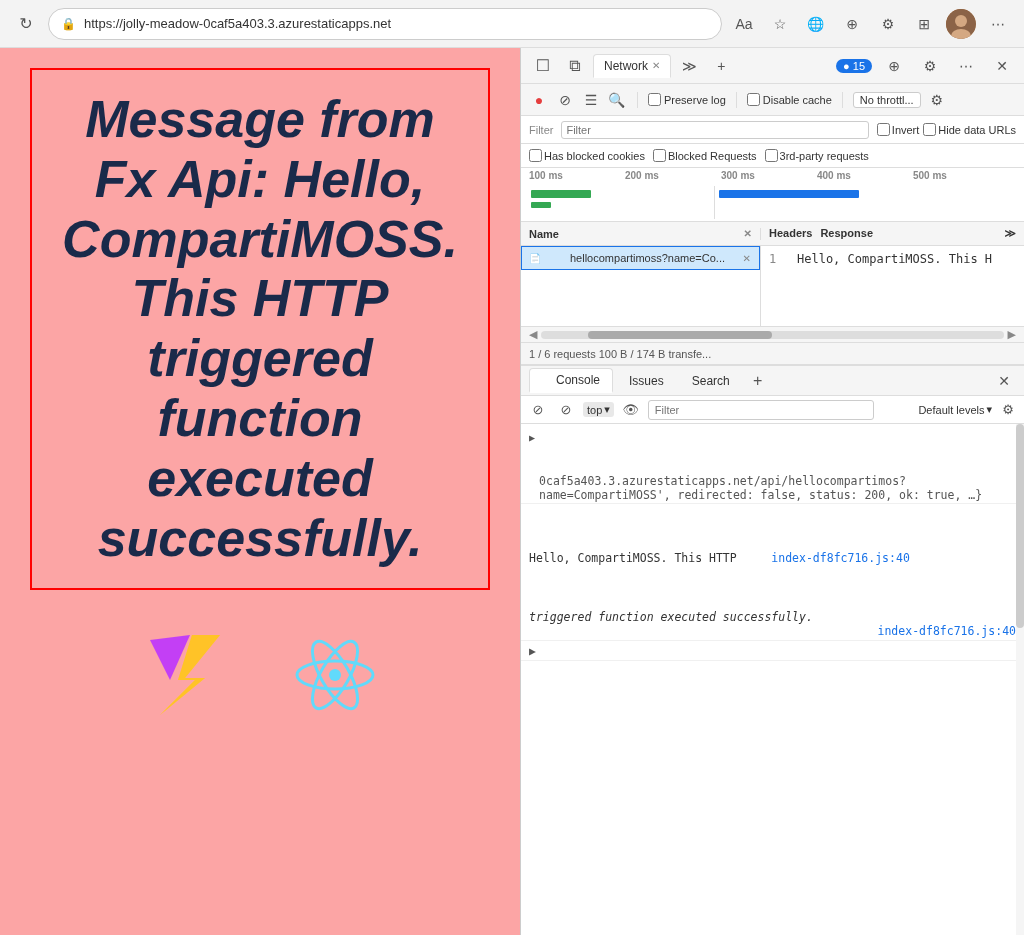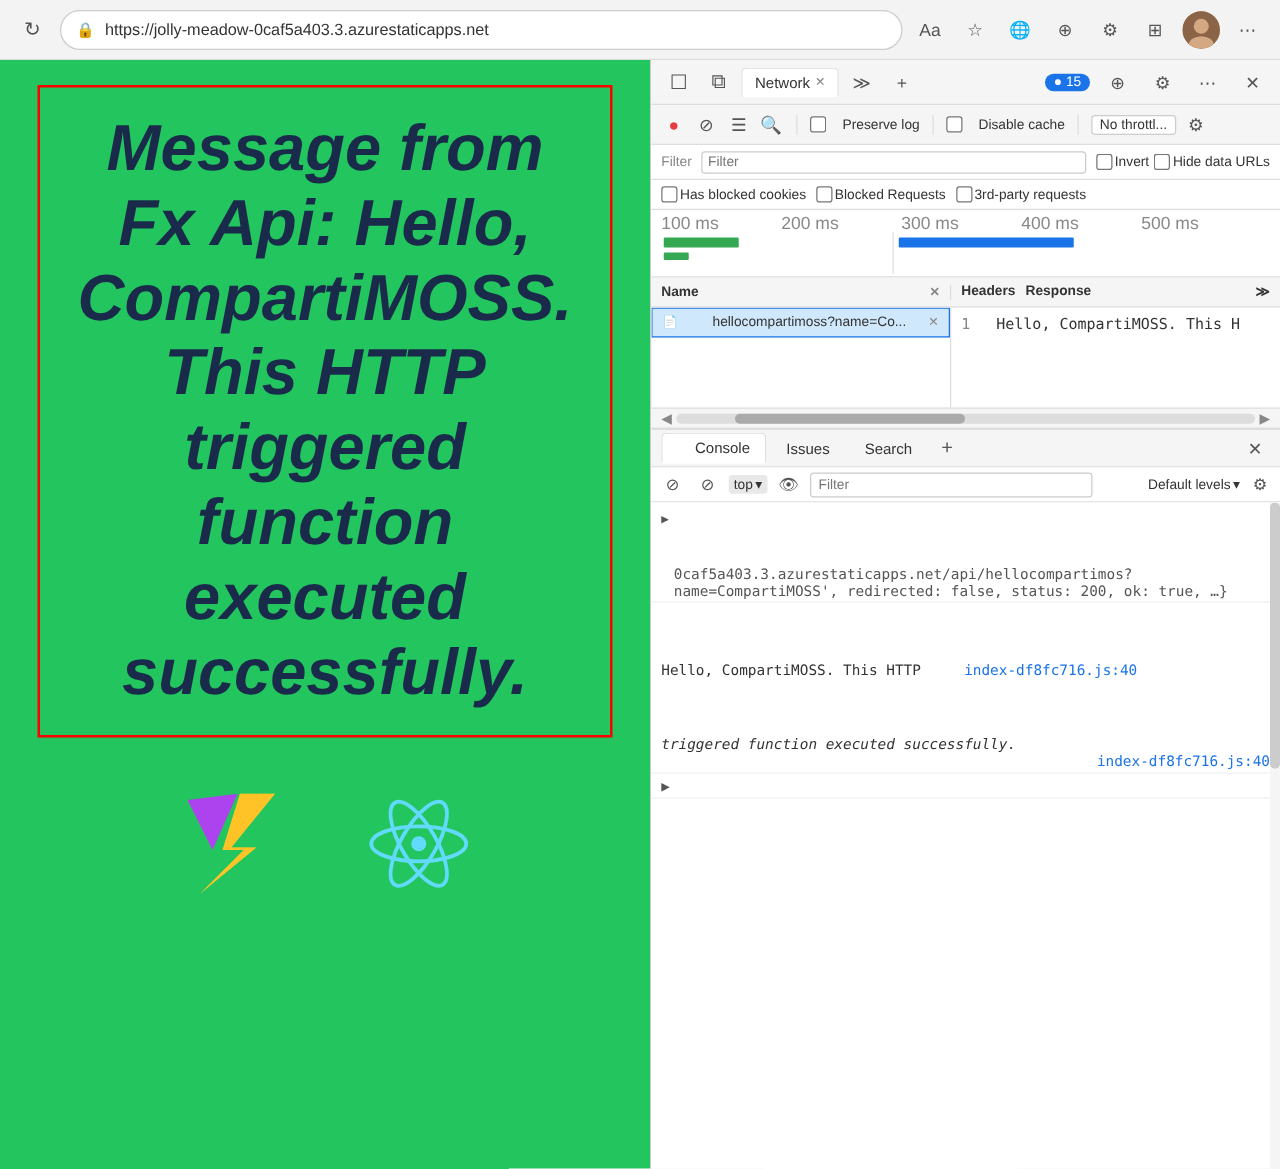--- a/index.html
+++ b/index.html
@@ -58,21 +58,21 @@
     
     .main-area {
       display: flex;
       flex: 1;
       overflow: hidden;
     }
 
     
     .page-content {
       width: 520px;
-      background: #22c55e;
+      background: #fca5a5;
       display: flex;
       flex-direction: column;
       align-items: center;
       padding: 20px;
       overflow-y: auto;
     }
     .message-box {
       border: 2px solid red;
       padding: 20px 30px;
       width: 460px;
@@ -177,21 +177,21 @@
       background: #f5f5f5;
       height: 32px;
     }
     .toolbar-btn {
       width: 20px; height: 20px;
       display: flex; align-items: center; justify-content: center;
       cursor: pointer; color: #555; font-size: 14px; border-radius: 3px;
     }
     .toolbar-btn.record { color: #e53e3e; }
     .checkbox-label {
-      display: flex; align-items: center; gap: 13px; font-size: 11px; cursor: pointer;
+      display: flex; align-items: center; gap: 3px; font-size: 11px; cursor: pointer;
     }
     .toolbar-divider { width: 1px; height: 16px; background: #ddd; margin: 0 4px; }
     .no-throttle-btn {
       font-size: 11px; color: #333; border: 1px solid #ccc;
       background: white; padding: 1px 6px; border-radius: 3px; cursor: pointer;
     }
 
     
     .filter-bar {
       display: flex;
@@ -253,23 +253,24 @@
       background: white;
       border-bottom: 1px solid #ddd;
       display: flex;
       flex-direction: column;
       overflow: hidden;
       position: relative;
     }
     .timeline-labels {
       display: flex;
       padding: 2px 0 0 8px;
-      font-size: 14px;
+      font-size: 10px;
       color: #888;
       height: 16px;
+      font-weight: bold;
     }
     .timeline-label { width: 96px; }
     .timeline-graph {
       flex: 1;
       position: relative;
       margin: 2px 8px;
     }
     .tl-bar-green {
       position: absolute;
       height: 8px;
@@ -738,20 +739,23 @@
     </div>
 
     <div class="network-scrollbar">
       <div style="font-size:11px;color:#888;margin-right:4px;">◀</div>
       <div class="scrollbar-track">
         <div class="scrollbar-thumb"></div>
       </div>
       <div style="font-size:11px;color:#888;margin-left:4px;">▶</div>
     </div>
 
+    <div class="network-status">
+      <span>1 / 6 requests  100 B / 174 B transfe...</span>
+    </div>
 
     <div class="console-tabs-bar">
       <div class="console-tab active">Console</div>
       <div class="console-tab">Issues</div>
       <div class="console-tab">Search</div>
       <div class="console-tab-plus">+</div>
       <div class="console-close">✕</div>
     </div>
 
     <div class="console-toolbar">

